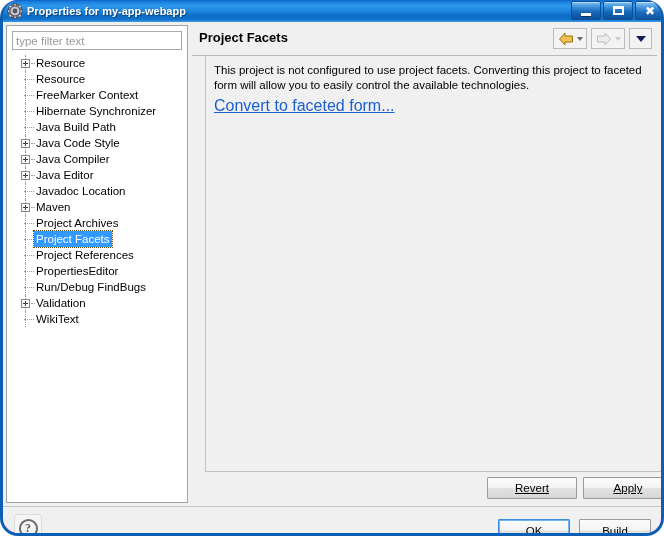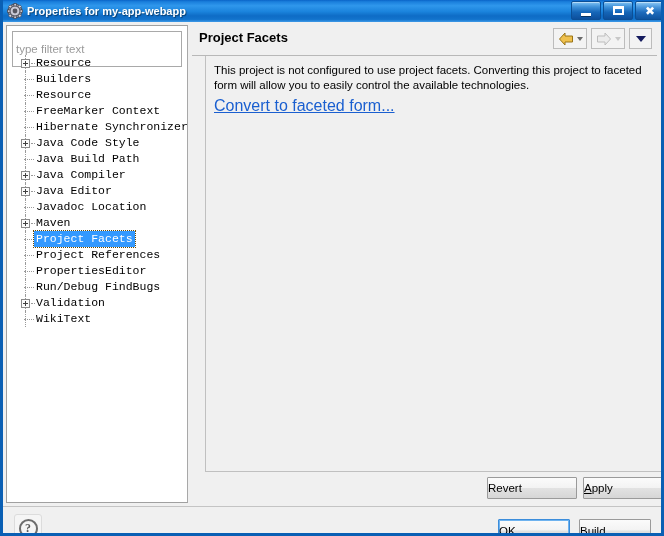--- a/index.html
+++ b/index.html
@@ -16,20 +16,21 @@
     position: relative;
     width: 664px;
     height: 536px;
     box-sizing: border-box;
     overflow: hidden;
     background: #d946ef;
     border-left: 3px solid #0a5fb4;
     border-right: 3px solid #0a5fb4;
     border-bottom: 3px solid #0a5fb4;
     border-top: 0;
+    border-radius: 18px;
   }
 
   
   #titlebar {
     position: absolute;
     left: 0; top: 0;
     width: 664px;
     height: 22px;
     background: linear-gradient(to bottom,
         #0a64c8 0%, #1a7fdc 8%, #2f97ec 26%,
@@ -112,21 +113,21 @@
     background: #ffffff;
     border: 1px solid #a0a0a0;
     border-right: 1px solid #a8a8a8;
     box-sizing: border-box;
     overflow: hidden;
   }
   #filter-input {
     position: absolute;
     left: 5px; top: 5px;
     width: 170px;
-    height: 36px;
+    height: 19px;
     box-sizing: border-box;
     border: 1px solid #a9a9a9;
     background: #ffffff;
     font-family: "Liberation Sans", sans-serif;
     font-size: 11.5px;
     color: #9a9a9a;
     padding: 1px 3px;
     outline: none;
   }
   #filter-input::placeholder { color: #9a9a9a; opacity: 1; }
@@ -140,21 +141,20 @@
     overflow: hidden;
   }
   .tree-row {
     position: relative;
     height: 16px;
     line-height: 16px;
     font-size: 11.5px;
     color: #000000;
     white-space: nowrap;
     cursor: default;
-    font-family: Liberation Mono, monospace;
   }
   .tree-row .expander {
     position: absolute;
     left: 14px;
     top: 4px;
     width: 9px;
     height: 9px;
     box-sizing: border-box;
     border: 1px solid #8a8a8a;
     background: #fbfbfb;
@@ -301,21 +301,23 @@
   .btn {
     box-sizing: border-box;
     border: 1px solid #9a9a9a;
     border-radius: 1px;
     background: linear-gradient(to bottom, #fbfbfb 0%, #f3f3f3 48%, #e2e2e2 52%, #d6d6d6 100%);
     font-family: "Liberation Sans", sans-serif;
     font-size: 11.5px;
     color: #000000;
     display: flex;
     align-items: center;
+    justify-content: center;
     cursor: default;
+    text-decoration: underline;
   }
   #btn-revert {
     position: absolute;
     left: 296px;
     top: 452px;
     width: 90px;
     height: 22px;
   }
   #btn-apply {
     position: absolute;
@@ -425,70 +427,70 @@
       <div id="tree">
           <div class="tree-row">
             <span class="vline"></span>
             <span class="expander"></span>
             <span class="connector" style="left: 24px; width: 4px;"></span>
             <span class="label">Resource</span>
           </div>
           <div class="tree-row">
             <span class="vline"></span>
             <span class="connector"></span>
-            <span class="label">Builders</span>
-          </div>
-          <div class="tree-row">
-            <span class="vline"></span>
-            <span class="connector"></span>
             <span class="label">Resource</span>
           </div>
           <div class="tree-row">
             <span class="vline"></span>
             <span class="connector"></span>
             <span class="label">FreeMarker Context</span>
           </div>
           <div class="tree-row">
             <span class="vline"></span>
             <span class="connector"></span>
             <span class="label">Hibernate Synchronizer</span>
+          </div>
+          <div class="tree-row">
+            <span class="vline"></span>
+            <span class="connector"></span>
+            <span class="label">Java Build Path</span>
           </div>
           <div class="tree-row">
             <span class="vline"></span>
             <span class="expander"></span>
             <span class="connector" style="left: 24px; width: 4px;"></span>
             <span class="label">Java Code Style</span>
           </div>
           <div class="tree-row">
             <span class="vline"></span>
-            <span class="connector"></span>
-            <span class="label">Java Build Path</span>
-          </div>
-          <div class="tree-row">
-            <span class="vline"></span>
             <span class="expander"></span>
             <span class="connector" style="left: 24px; width: 4px;"></span>
             <span class="label">Java Compiler</span>
           </div>
           <div class="tree-row">
             <span class="vline"></span>
             <span class="expander"></span>
             <span class="connector" style="left: 24px; width: 4px;"></span>
             <span class="label">Java Editor</span>
           </div>
           <div class="tree-row">
             <span class="vline"></span>
             <span class="connector"></span>
             <span class="label">Javadoc Location</span>
           </div>
           <div class="tree-row">
             <span class="vline"></span>
             <span class="expander"></span>
             <span class="connector" style="left: 24px; width: 4px;"></span>
             <span class="label">Maven</span>
+          </div>
+          <div class="tree-row">
+            <span class="vline"></span>
+            <span class="connector"></span>
+            <span class="label">Project Archives</span>
           </div>
           <div class="tree-row selected">
             <span class="vline"></span>
             <span class="connector"></span>
             <span class="label">Project Facets</span>
           </div>
           <div class="tree-row">
             <span class="vline"></span>
             <span class="connector"></span>
             <span class="label">Project References</span>

